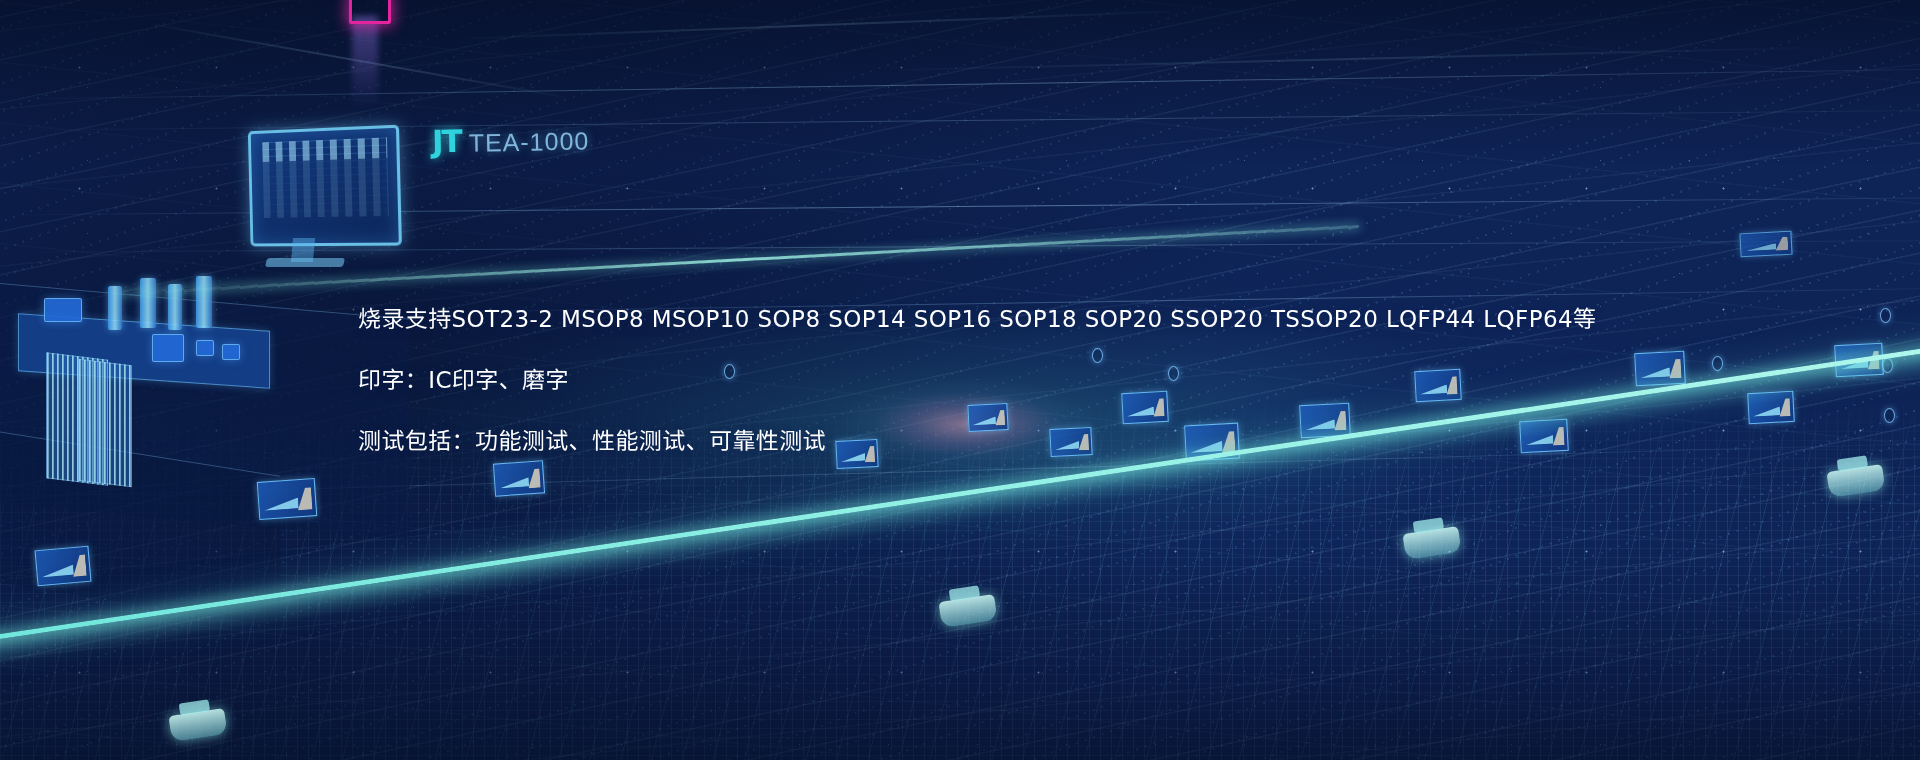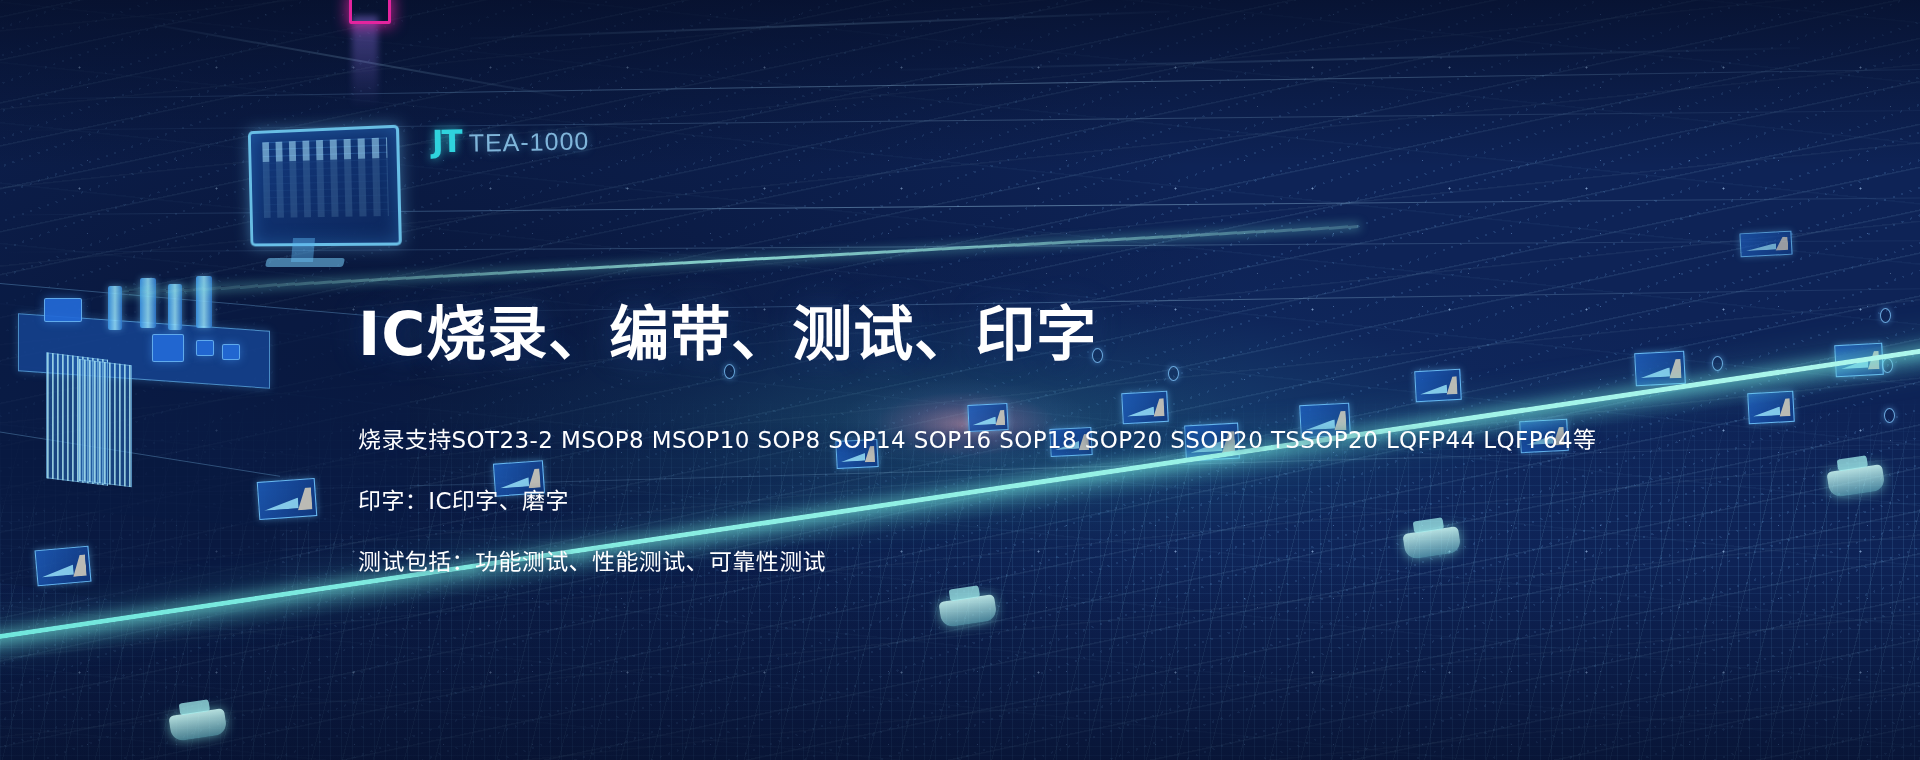--- a/index.html
+++ b/index.html
@@ -479,21 +479,20 @@
 
   <div class="rail-shadow"></div>
   <div class="rail"></div>
   <div class="carriage" style="left:170px;  top:712px;"></div>
   <div class="carriage" style="left:940px;  top:598px;"></div>
   <div class="carriage" style="left:1404px; top:530px;"></div>
   <div class="carriage" style="left:1828px; top:468px;"></div>
 
   <div class="content">
 
-    <h1 class="headline">IC烧录、编带、测试、印字</h1>
 
     <p class="subline">烧录支持SOT23-2  MSOP8  MSOP10  SOP8  SOP14  SOP16  SOP18  SOP20  SSOP20  TSSOP20  LQFP44  LQFP64等</p>
 
     <p class="subline">印字：IC印字、磨字</p>
 
     <p class="subline">测试包括：功能测试、性能测试、可靠性测试</p>
 
   </div>
 
 </div>

